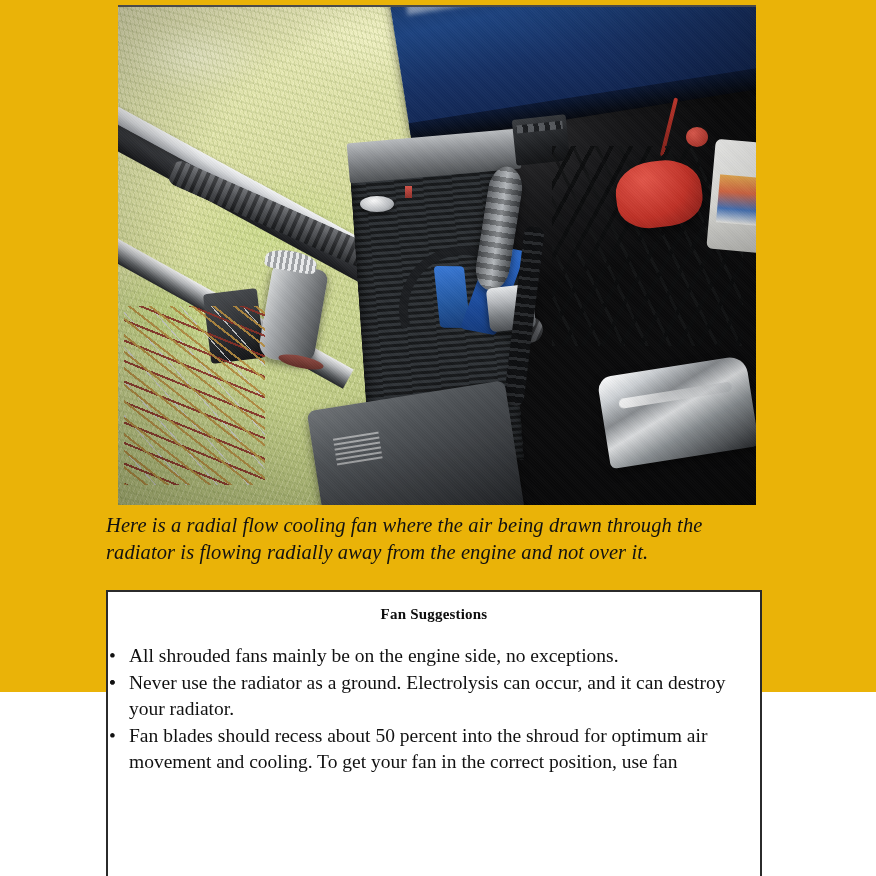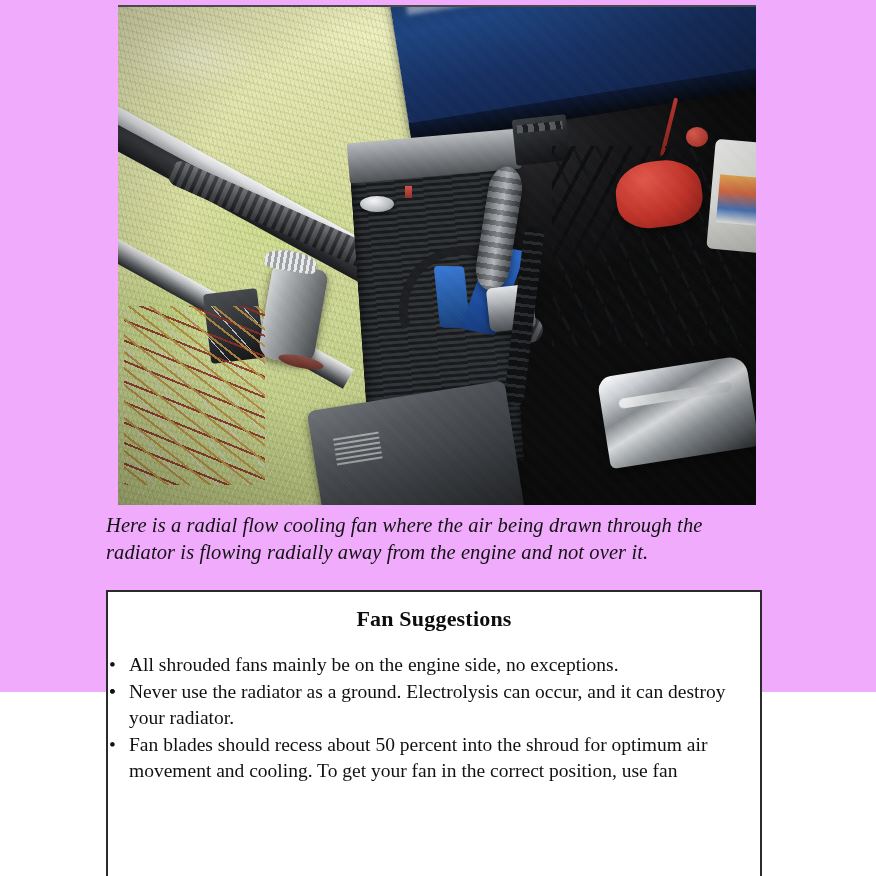--- a/index.html
+++ b/index.html
@@ -13,21 +13,21 @@
     overflow: hidden;
     font-family: "Liberation Serif", serif;
     color: #1a1a1a;
     position: relative;
   }
 
   .page {
     position: relative;
     width: 876px;
     height: 692px;
-    background: #f0abfc;
+    background: #eab308;
   }
 
   
   .figure {
     position: absolute;
     left: 118px;
     top: 5px;
     width: 638px;
     height: 500px;
     overflow: hidden;
@@ -470,21 +470,21 @@
     border: 2px solid #2b2b2b;
     border-bottom: none;
     box-sizing: border-box;
     background: #ffffff;
     overflow: hidden;
   }
   .box-title {
     text-align: center;
     font-family: "Liberation Serif", serif;
     font-weight: bold;
-    font-size: 22px;
+    font-size: 15px;
     margin-top: 14px;
     color: #0d0d0d;
     letter-spacing: .2px;
   }
   .bullet-list {
     margin: 20px 0 0 0;
     padding: 0;
     list-style: none;
   }
   .bullet-item {

